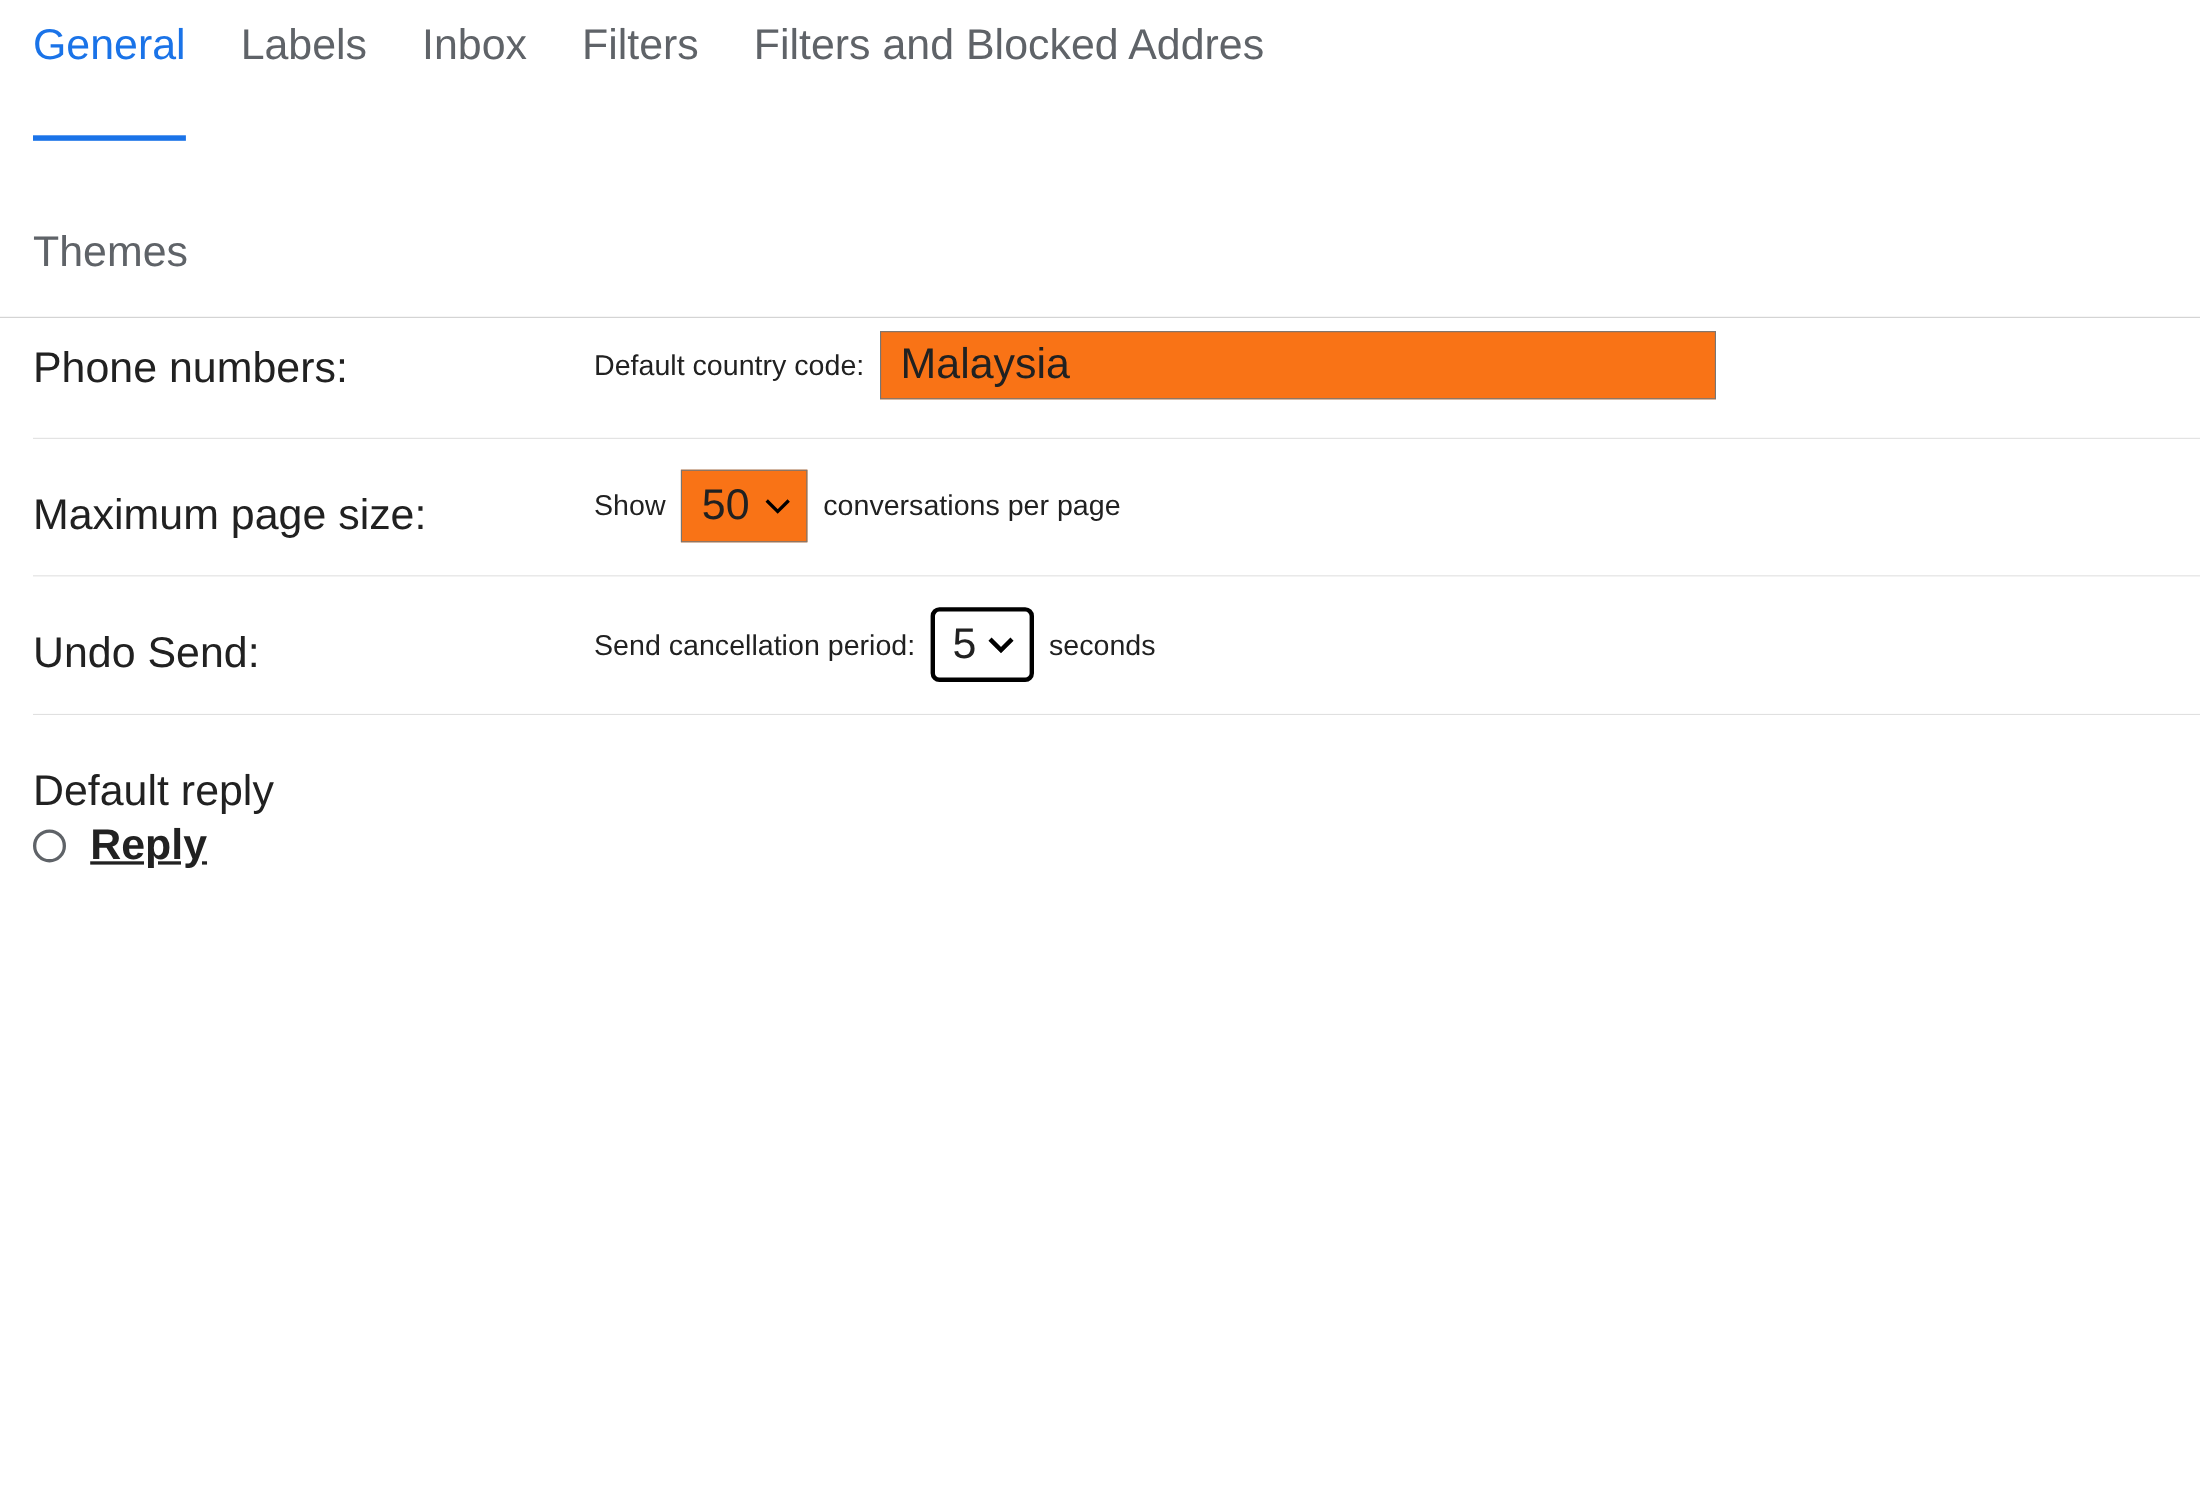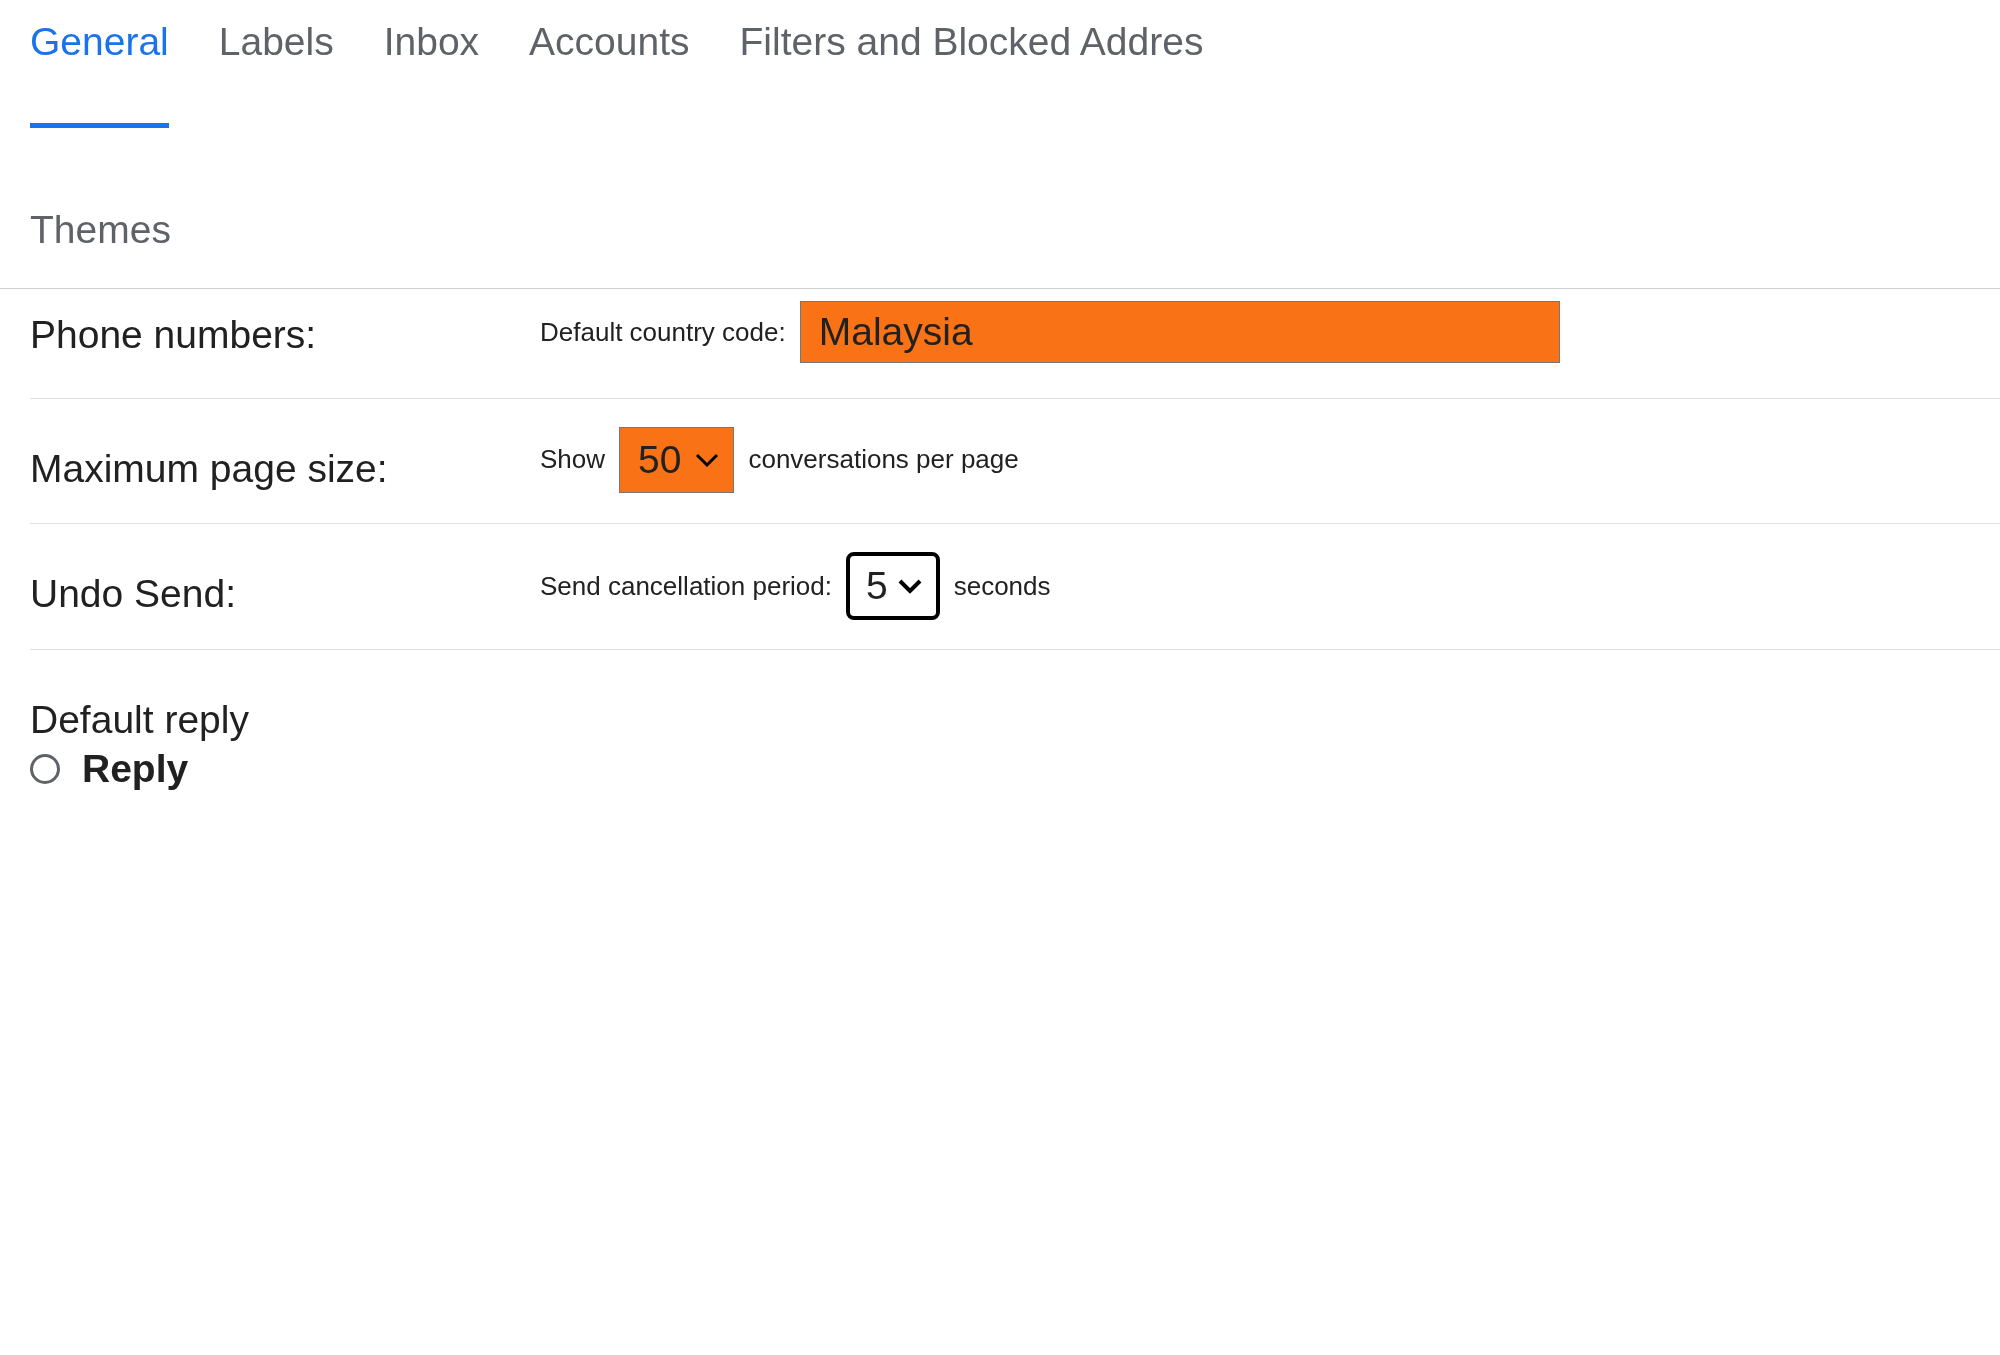--- a/index.html
+++ b/index.html
@@ -121,20 +121,21 @@
       width: 24px;
       height: 16px;
     }
     .chevron-dn svg {
       display: block;
     }
     .radio-row {
       display: flex;
       align-items: center;
       gap: 22px;
+      text-decoration: underline;
     }
     .radio {
       width: 30px;
       height: 30px;
       border: 3px solid #5f6368;
       border-radius: 50%;
       background: #ffffff;
       flex-shrink: 0;
       cursor: pointer;
     }
@@ -149,21 +150,21 @@
     }
   </style>
 </head>
 <body>
 
 <div class="tabs-container">
   <div class="tabs-row">
     <span class="tab active">General</span>
     <span class="tab">Labels</span>
     <span class="tab">Inbox</span>
-    <span class="tab">Accounts</span>
+    <span class="tab">Filters</span>
     <span class="tab">Filters and Blocked Addres</span>
   </div>
   <div class="tabs-row tabs-row-3">
     <span class="tab">Themes</span>
   </div>
 </div>
 
 <div class="settings-body">
 
   <div class="setting-row first">

